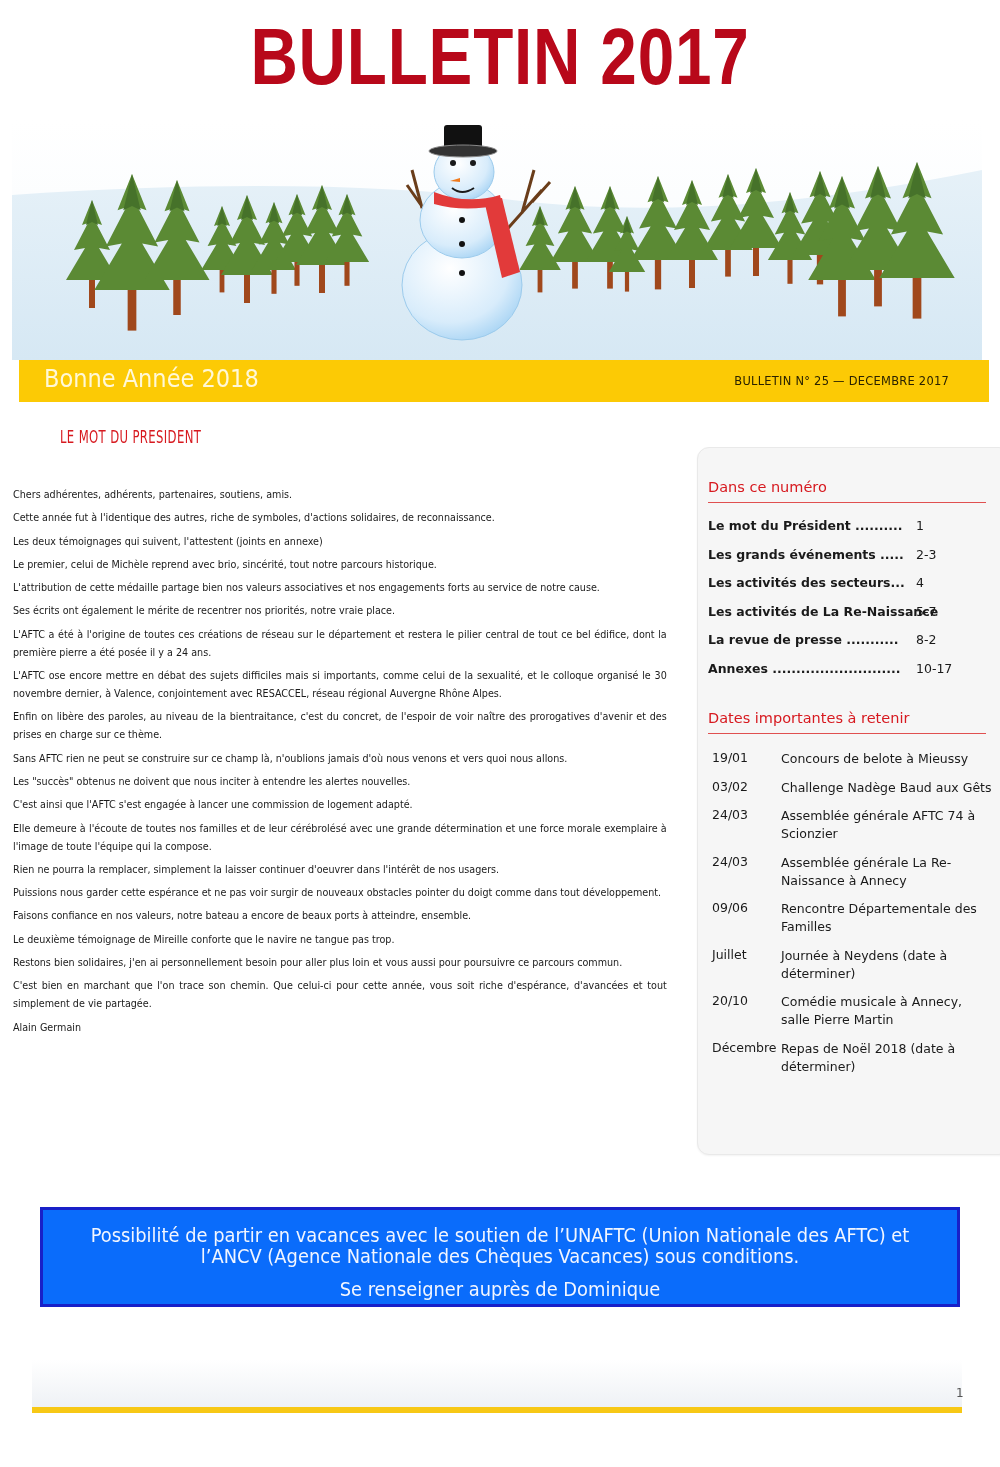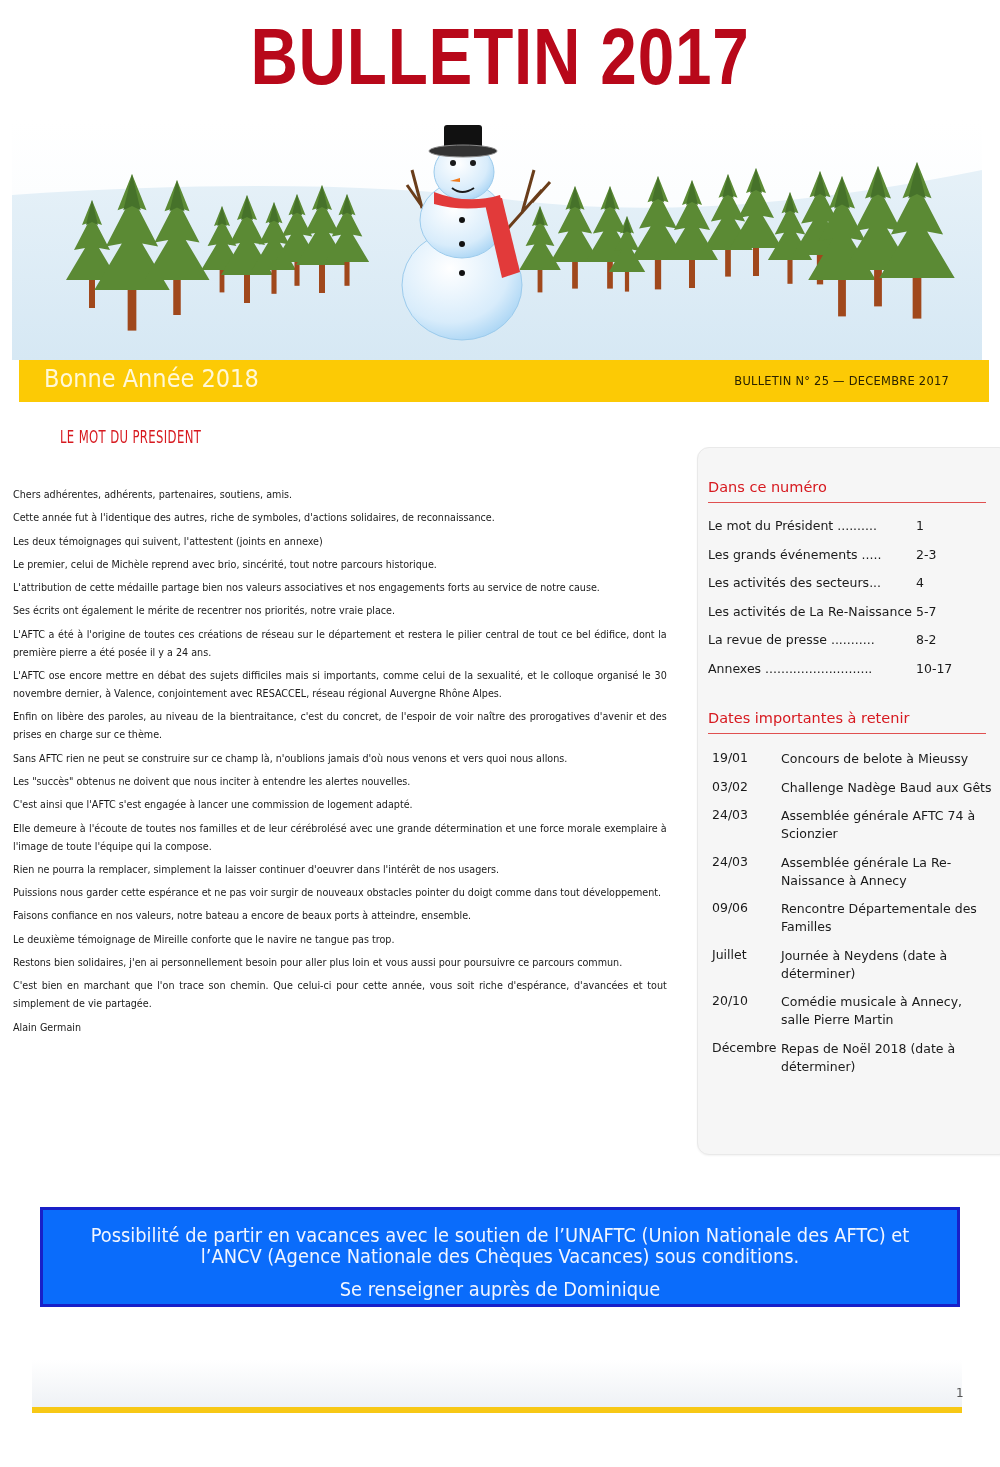--- a/index.html
+++ b/index.html
@@ -10,21 +10,21 @@
   .yellow-bar { position:absolute; left:12px; top:360px; width:970px; height:42px; background:#fcca05;margin-left:7px; }
   .yellow-bar .left { position:absolute; left:25px; top:4px; font-family:"DejaVu Sans", sans-serif; font-size:25px; color:#fff8d8; transform:scaleX(0.9); transform-origin:left center; }
   .yellow-bar .right { position:absolute; right:40px; top:13px; font-size:13px; color:#2a2200; transform:scaleX(0.88); transform-origin:right center; letter-spacing:0.3px; }
   .section-title { position:absolute; left:60px; top:426px; color:#d7191f; font-family:"DejaVu Sans Condensed","DejaVu Sans", sans-serif; font-size:18px; transform:scaleX(0.72); transform-origin:left center; letter-spacing:0.5px; }
   .letter { position:absolute; left:13px; top:486px; width:654px; font-size:10px; line-height:18px; }
   .letter p { margin:0 0 5.3px 0; text-align:justify; transform:scaleX(0.96); transform-origin:left center; width:681px; }
   .sidebar { position:absolute; left:697px; top:447px; width:296px; height:706px; background:#f6f6f6; border:1px solid #e9e9e9; border-radius:12px; box-shadow:0 1px 2px rgba(0,0,0,0.05);padding-left:16px; }
   .side-head { position:absolute; left:10px; width:278px; color:#d7191f; font-size:14.5px; border-bottom:1.5px solid #e05050; padding-bottom:7px; }
   .toc { position:absolute; left:10px; top:70px; width:280px; font-size:12.5px; }
   .toc-row { height:28.6px; position:relative; }
-  .toc-row .lbl { position:absolute; left:0; top:0; }
+  .toc-row .lbl { position:absolute; left:0; top:0;font-weight:bold; }
   .toc-row .pg { position:absolute; left:208px; top:0; }
   .dates { position:absolute; left:14px; top:302px; width:280px; font-size:12.5px; }
   .date-row { position:relative; margin-bottom:10.5px; }
   .date-row .d { position:absolute; left:0; top:0; }
   .date-row .e { margin-left:69px; line-height:18px; display:block; }
   .infobox { position:absolute; left:40px; top:1207px; width:914px; height:94px; background:#0a6cfb; border:3px solid #1820c8; box-sizing:content-box; color:#f2f6ff; text-align:center; font-size:19px; }
   .infobox p { margin:0; }
   .infobox .l1 { padding-top:15px; line-height:21px; transform:scaleX(0.94); }
   .infobox .l2 { padding-top:11px; transform:scaleX(0.94); }
   .footer-band { position:absolute; left:32px; top:1360px; width:930px; height:48px; background:linear-gradient(#ffffff, #eef1f5); }

